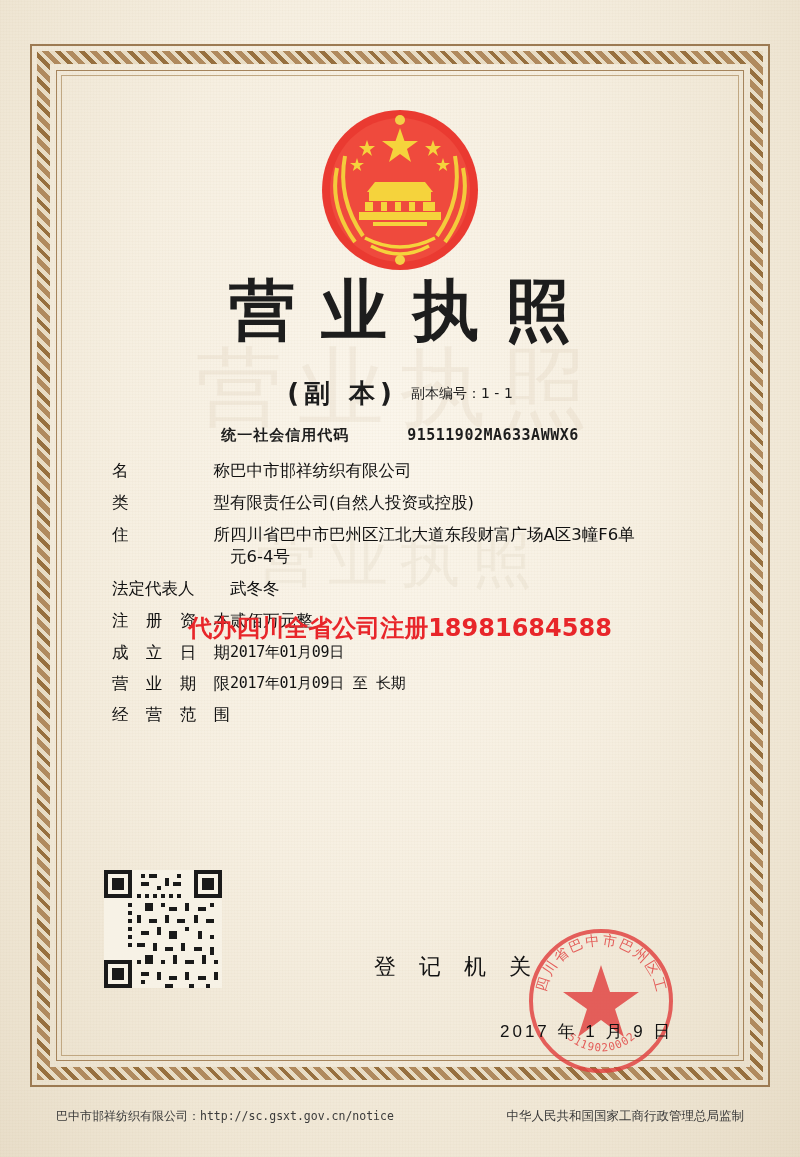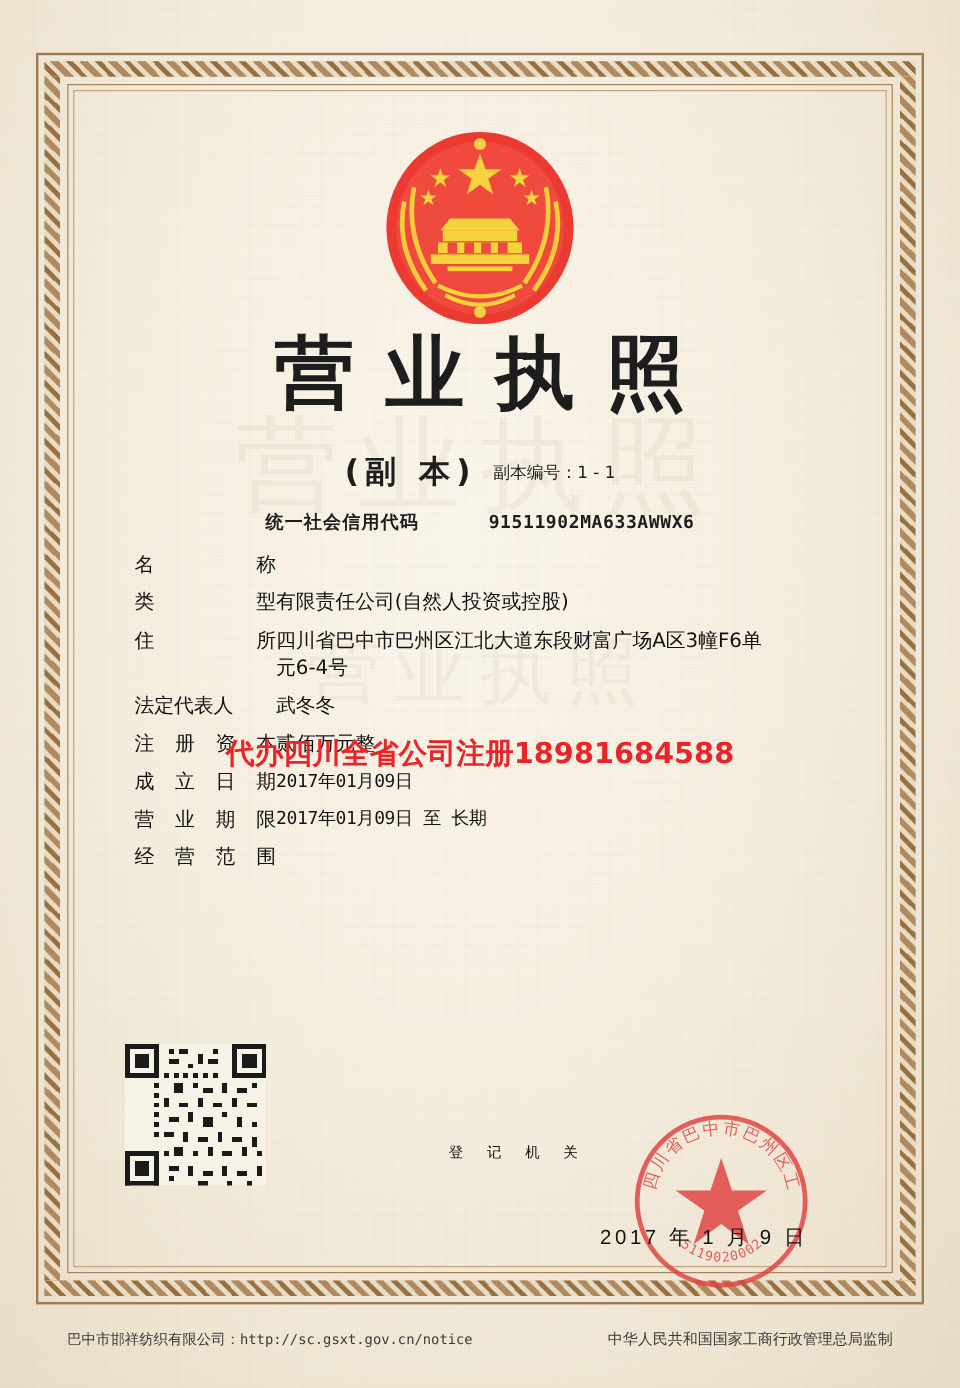--- a/index.html
+++ b/index.html
@@ -202,21 +202,21 @@
     top: 870px;
     width: 118px;
     height: 118px;
   }
 
   
   .registry {
     position: absolute;
     top: 952px;
     left: 374px;
-    font-size: 12px;
+    font-size: 22px;
     letter-spacing: 8px;
     color: #111;
     font-family: "DejaVu Sans", sans-serif;
   }
   .issue-date {
     position: absolute;
     top: 1020px;
     left: 500px;
     font-size: 17px;
     color: #111;
@@ -338,20 +338,21 @@
     <span class="credit-label">统一社会信用代码</span><span class="credit-code">91511902MA633AWWX6</span>
   </div>
 
   <div class="fields">
 
     <div class="field-row">
       <div class="field-label">
         <span>名</span>
         <span>称</span>
       </div>
+      <div class="field-value">巴中市邯祥纺织有限公司</div>
     </div>
 
     <div class="field-row">
       <div class="field-label">
         <span>类</span>
         <span>型</span>
       </div>
       <div class="field-value">有限责任公司(自然人投资或控股)</div>
     </div>
 

